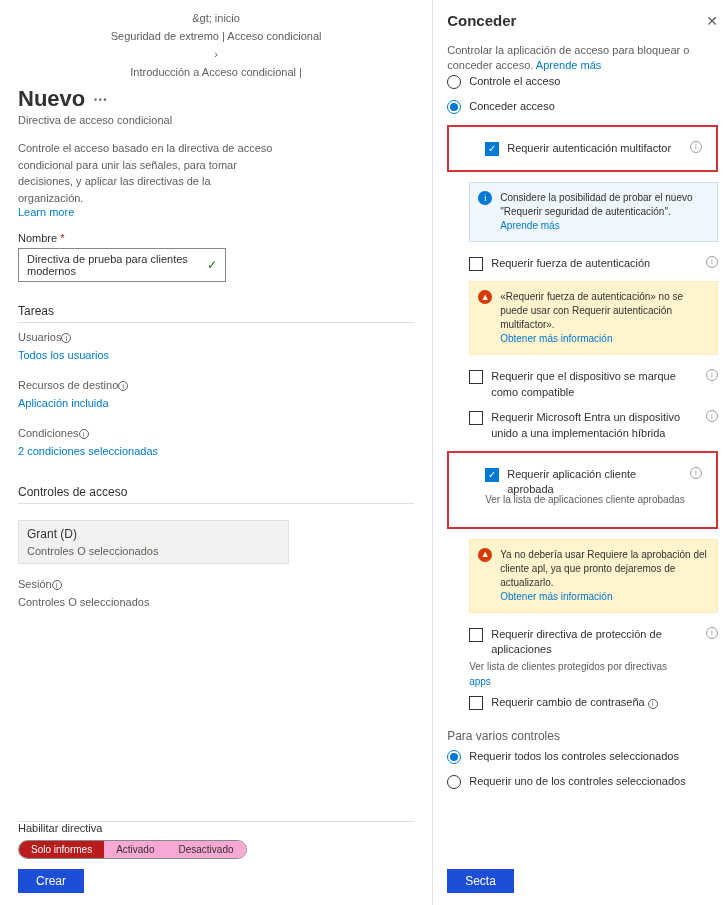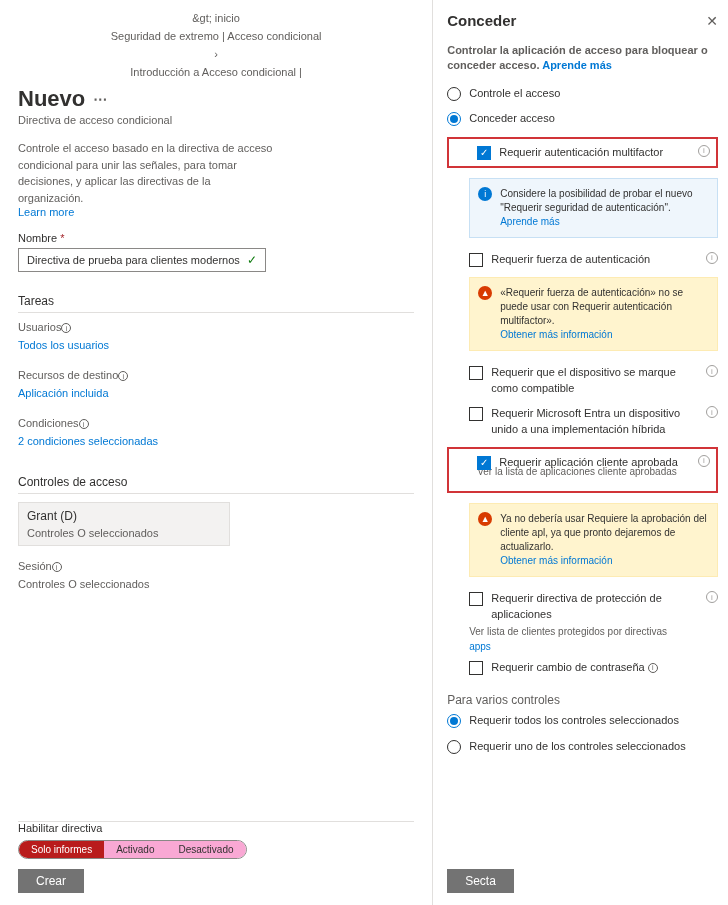--- a/index.html
+++ b/index.html
@@ -47,21 +47,21 @@
       align-items: center;
       gap: 8px;
     }
     .ellipsis { color: #605e5c; font-size: 14px; cursor: pointer; }
     .subtitle { font-size: 11px; color: #605e5c; margin-bottom: 14px; }
     .desc { font-size: 11px; color: #605e5c; line-height: 1.5; max-width: 260px; }
     .link { color: #0078d4; cursor: pointer; font-size: 11px; }
     .field-label { font-size: 11px; margin-top: 14px; margin-bottom: 4px; }
     .required { color: #a4262c; }
     .text-input {
-      width: 248px;
+      width: 208px;
       border: 1px solid #8a8886;
       padding: 4px 8px;
       font-size: 11px;
       display: flex;
       align-items: center;
       justify-content: space-between;
     }
     .text-input .check { color: #107c10; font-size: 12px; }
     .section-head {
       font-size: 12px;
@@ -84,23 +84,23 @@
       align-items: center;
       justify-content: center;
       font-size: 7px;
       color: #605e5c;
     }
     .sub-link { font-size: 11px; color: #0078d4; margin-top: 6px; cursor: pointer; }
     .plain-sub { font-size: 11px; color: #605e5c; margin-top: 6px; }
     .grant-block {
       background: #f3f2f1;
       border: 1px solid #e1dfdd;
-      margin-top: 8px;
+      margin-top: 16px;
       padding: 6px 8px;
-      width: 212px;
+      width: 271px;
     }
     .grant-block .gt { font-size: 12px; }
     .grant-block .gs { font-size: 11px; color: #605e5c; margin-top: 4px; }
     .bottom-bar {
       position: absolute;
       bottom: 12px;
       left: 18px;
       right: 18px;
     }
     .enable-label { font-size: 11px; margin-bottom: 6px; border-top: 1px solid #e1dfdd; }
@@ -113,37 +113,37 @@
       margin-bottom: 10px;
     }
     .pill {
       padding: 3px 12px;
       cursor: pointer;
       color: #323130;
       background: #f9a8d4;
     }
     .pill.active { background: #b91c1c; color: #fff; }
     .primary-btn {
-      background: #737373;
+      background: #1d4ed8;
       color: #fff;
       border: none;
       padding: 5px 18px;
       font-size: 12px;
       cursor: pointer;
     }
     
     .panel-header {
       display: flex;
       justify-content: space-between;
       align-items: center;
       margin-bottom: 14px;
     }
     .panel-title { font-size: 15px; font-weight: 600; }
     .close-x { font-size: 14px; color: #605e5c; cursor: pointer; }
-    .panel-desc { font-size: 11px; color: #605e5c; line-height: 1.4; margin-bottom: 12px; font-weight: bold; }
+    .panel-desc { font-size: 11px; color: #605e5c; line-height: 1.4; margin-bottom: 0; }
     .radio-row, .check-row {
       display: flex;
       align-items: flex-start;
       gap: 8px;
       font-size: 11px;
       margin-bottom: 10px;
       position: relative;
     }
     .radio {
       width: 14px; height: 14px;
@@ -182,21 +182,21 @@
       border-radius: 50%;
       font-size: 8px;
       color: #a19f9d;
       display: flex;
       align-items: center;
       justify-content: center;
       flex-shrink: 0;
     }
     .red-box {
       border: 2px solid #d13438;
-      padding: 6px;
+      padding: 14px;
       margin-bottom: 10px;
     }
     .red-box .check-row { margin-bottom: 0; }
     .callout {
       display: flex;
       gap: 8px;
       padding: 8px;
       font-size: 10px;
       line-height: 1.4;
       margin: 6px 0 14px 0;

